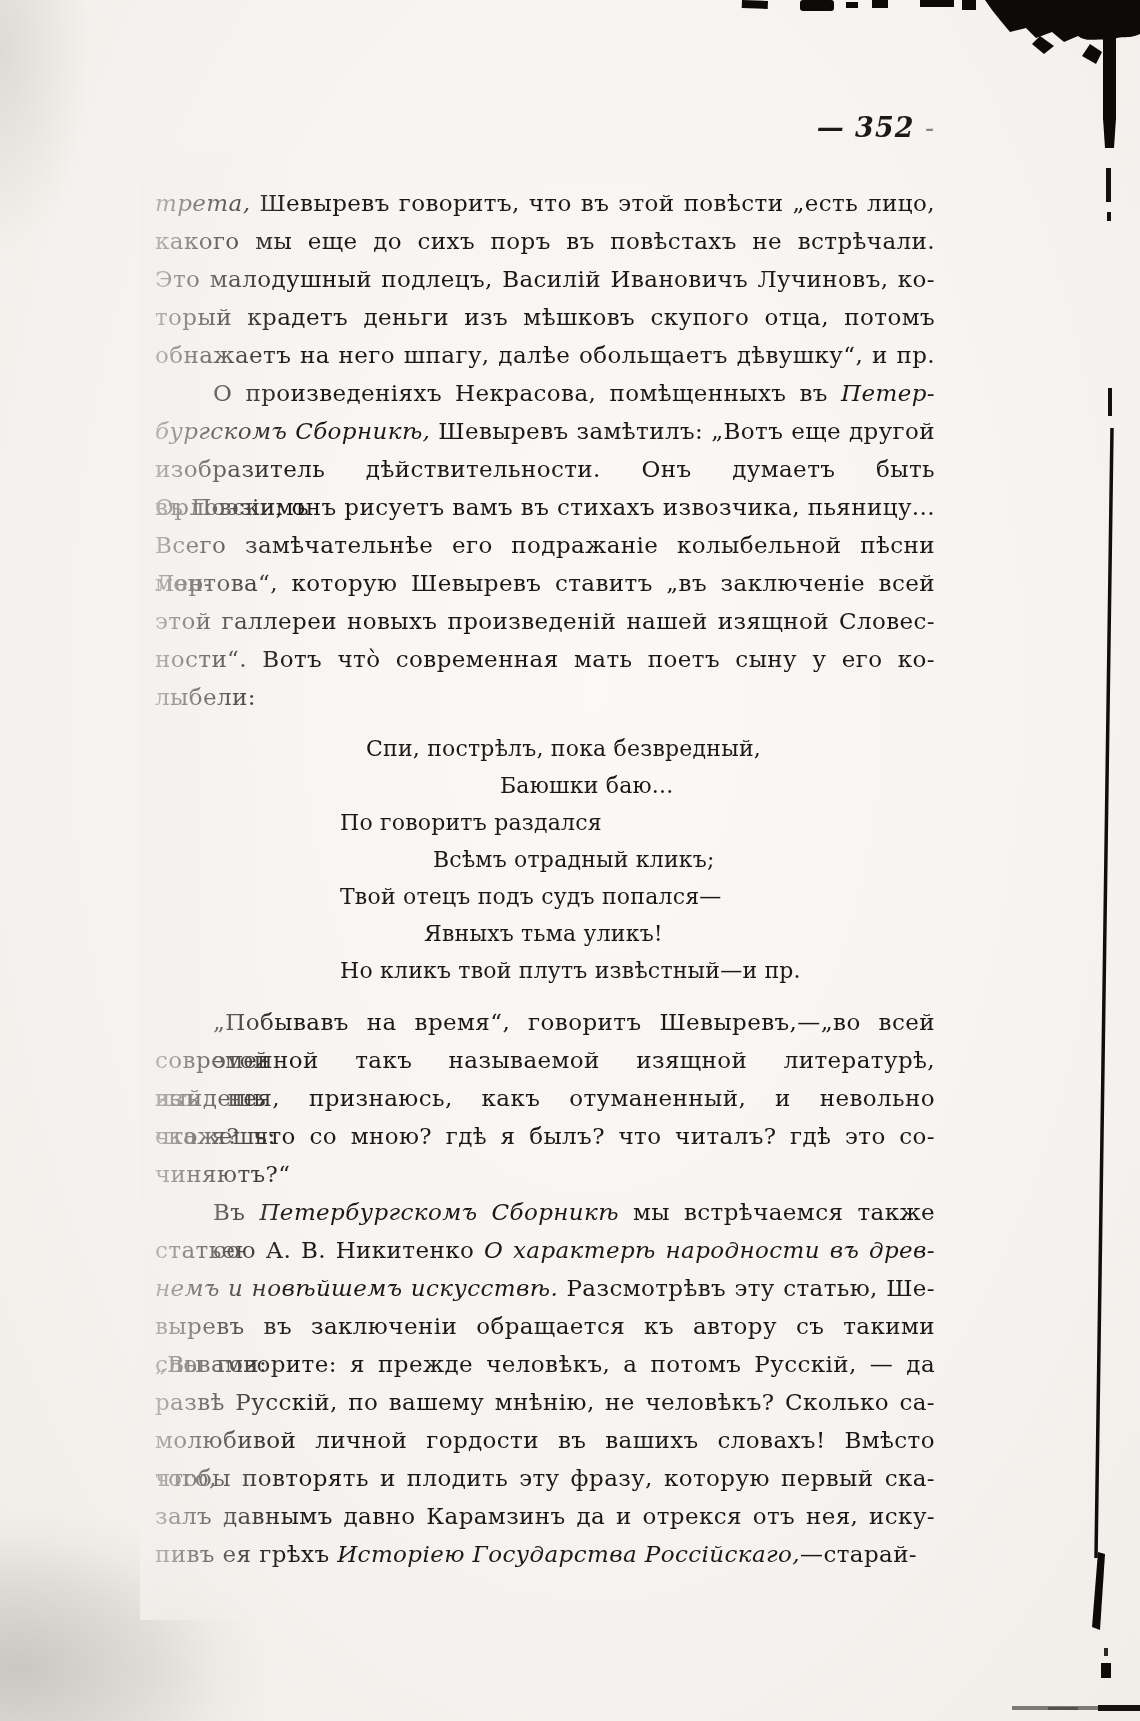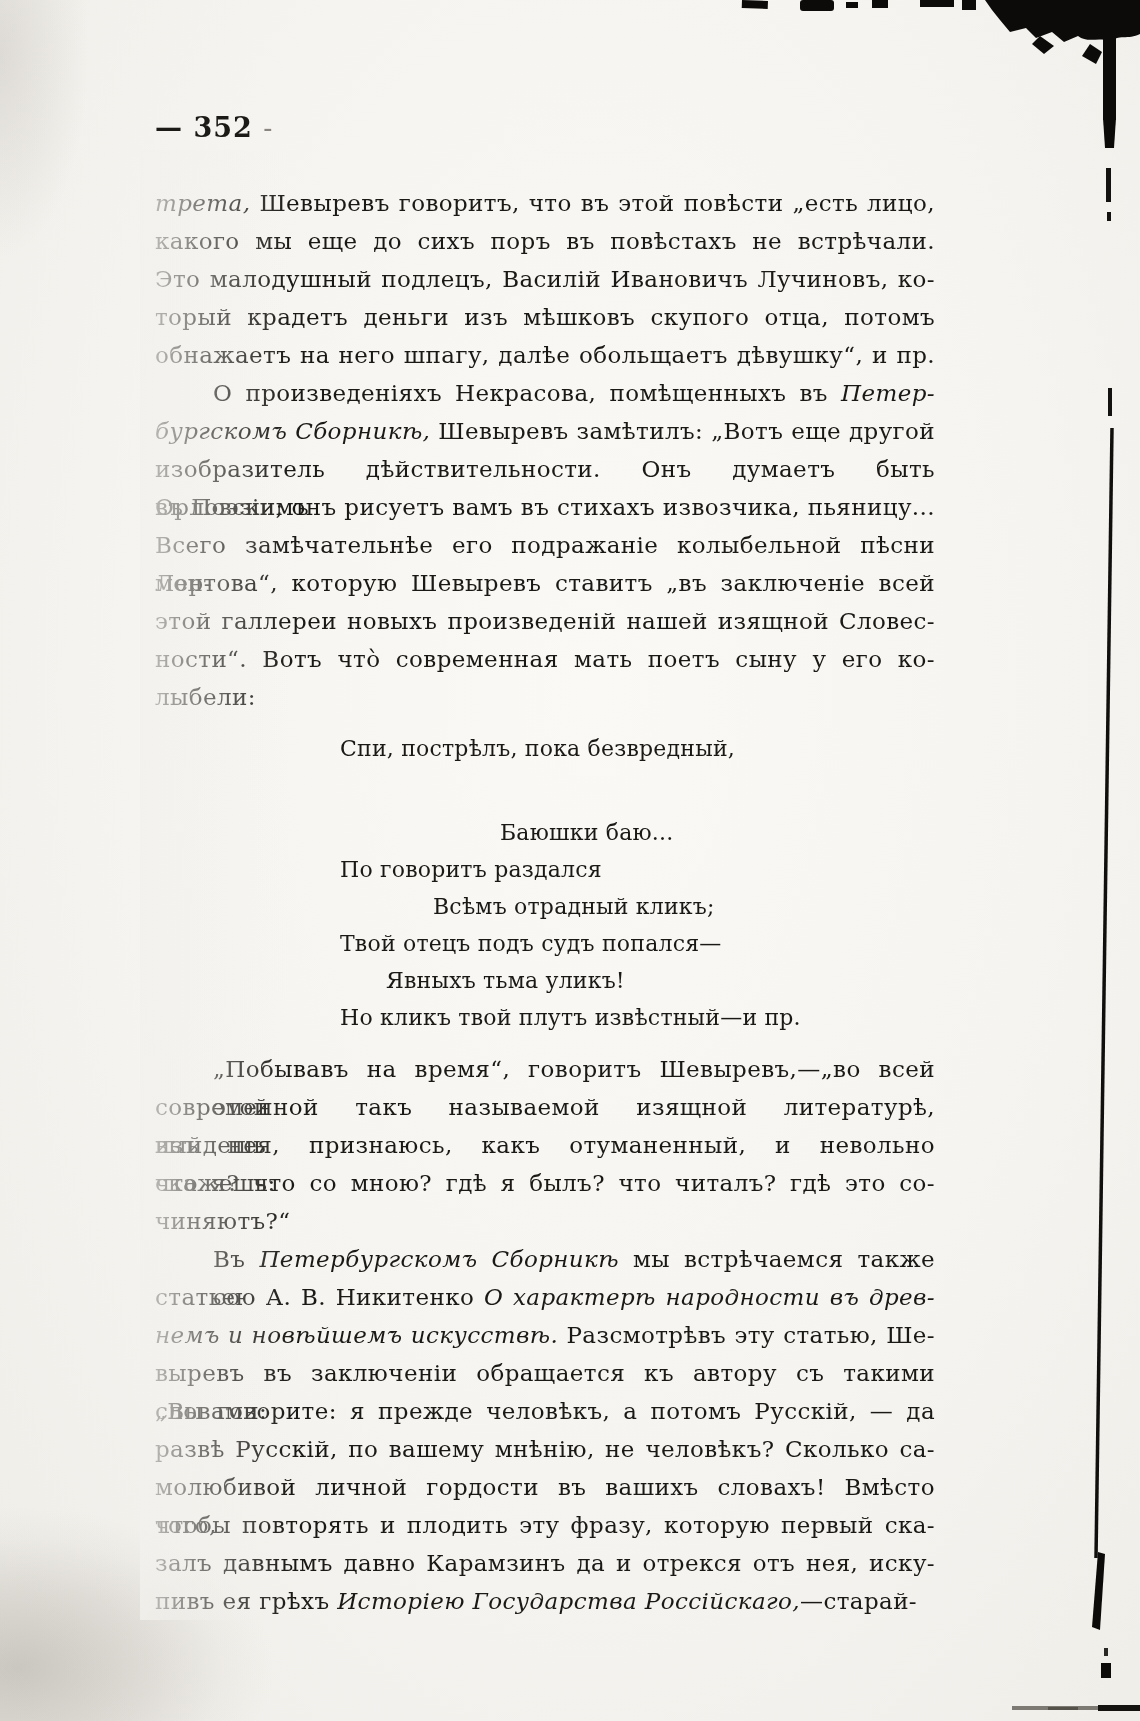--- a/index.html
+++ b/index.html
@@ -28,22 +28,22 @@
   
   #left-fade{
     position:absolute;left:140px;top:150px;width:150px;height:1470px;
     background:linear-gradient(to right, rgba(243,241,237,0.82) 0%, rgba(243,241,237,0.45) 40%, rgba(243,241,237,0) 100%);
     z-index:3;pointer-events:none;
   }
   #artifacts{position:absolute;inset:0;z-index:6;pointer-events:none;}
 
   #pageno{
     position:absolute;left:155px;top:112px;width:780px;
-    text-align:left;font-size:27px;font-weight:bold;color:#1c1a17;
-    letter-spacing:1px;z-index:2;
+    text-align:right;font-size:27px;font-weight:bold;color:#1c1a17;
+    letter-spacing:1px;z-index:2;font-style:italic;
   }
   #pageno .tail{color:#8a867f;font-weight:normal;}
 
   #content{
     position:absolute;left:155px;top:184px;width:780px;z-index:2;
     color:#1b1916;font-size:23px;line-height:38px;
   }
   .para{margin:0;}
   .line{
     text-align:justify;text-align-last:justify;
@@ -79,26 +79,26 @@
         <div class="line"><i>бургскомъ Сборникѣ,</i><span> Шевыревъ замѣтилъ: „Вотъ еще другой</span></div>
         <div class="line"><span>изобразитель дѣйствительности. Онъ думаетъ быть Орловскимъ</span></div>
         <div class="line"><span>въ Поэзіи; онъ рисуетъ вамъ въ стихахъ извозчика, пьяницу...</span></div>
         <div class="line"><span>Всего замѣчательнѣе его подражаніе колыбельной пѣсни Лер-</span></div>
         <div class="line"><span>монтова“, которую Шевыревъ ставитъ „въ заключеніе всей</span></div>
         <div class="line"><span>этой галлереи новыхъ произведеній нашей изящной Словес-</span></div>
         <div class="line"><span>ности“. Вотъ чтò современная мать поетъ сыну у его ко-</span></div>
         <div class="line last"><span>лыбели:</span></div>
       </div>
       <div class="verse">
-        <div class="line first" style="margin-left: 0;"><span>Спи, пострѣлъ, пока безвредный,</span></div>
-        <div class="line" style="margin-left: 160px; margin-top: 47px;"><span>Баюшки баю...</span></div>
+        <div class="line first" style="margin-left: 26px;"><span>Спи, пострѣлъ, пока безвредный,</span></div>
+        <div class="line" style="margin-left: 160px;"><span>Баюшки баю...</span></div>
         <div class="line"><span>По говоритъ раздался</span></div>
         <div class="line" style="margin-left: 93px;"><span>Всѣмъ отрадный кликъ;</span></div>
         <div class="line"><span>Твой отецъ подъ судъ попался—</span></div>
-        <div class="line" style="margin-left: 46px;"><span>Явныхъ тьма уликъ!</span></div>
+        <div class="line" style="margin-left: 84px;"><span>Явныхъ тьма уликъ!</span></div>
         <div class="line"><span>Но кликъ твой плутъ извѣстный—и пр.</span></div>
       </div>
       <div class="para indent">
         <div class="line first"><span>„Побывавъ на время“, говоритъ Шевыревъ,—„во всей этой</span></div>
         <div class="line"><span>современной такъ называемой изящной литературѣ, выйдешь</span></div>
         <div class="line"><span>изъ нея, признаюсь, какъ отуманенный, и невольно скажешь:</span></div>
         <div class="line"><span>что я? что со мною? гдѣ я былъ? что читалъ? гдѣ это со-</span></div>
         <div class="line last"><span>чиняютъ?“</span></div>
       </div>
       <div class="para indent">

